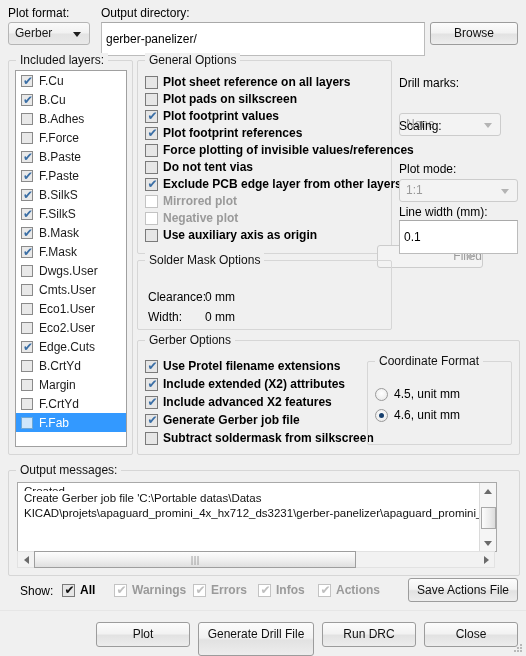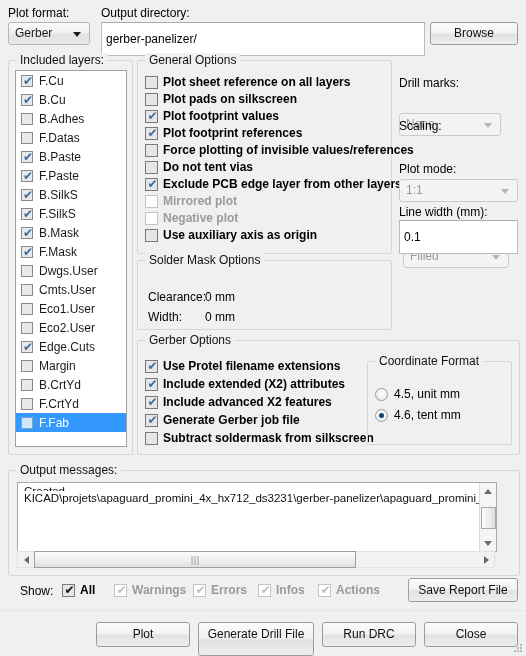--- a/index.html
+++ b/index.html
@@ -251,21 +251,21 @@
             <span class="tick">✔</span>
           </span>
           <span class="ltx">B.Cu</span>
         </div>
         <div class="lrow">
           <span class="lcb"></span>
           <span class="ltx">B.Adhes</span>
         </div>
         <div class="lrow">
           <span class="lcb"></span>
-          <span class="ltx">F.Datas</span>
+          <span class="ltx">F.Force</span>
         </div>
         <div class="lrow">
           <span class="lcb">
             <span class="tick">✔</span>
           </span>
           <span class="ltx">B.Paste</span>
         </div>
         <div class="lrow">
           <span class="lcb">
             <span class="tick">✔</span>
@@ -313,25 +313,25 @@
           <span class="ltx">Eco2.User</span>
         </div>
         <div class="lrow">
           <span class="lcb">
             <span class="tick">✔</span>
           </span>
           <span class="ltx">Edge.Cuts</span>
         </div>
         <div class="lrow">
           <span class="lcb"></span>
+          <span class="ltx">B.CrtYd</span>
+        </div>
+        <div class="lrow">
+          <span class="lcb"></span>
           <span class="ltx">Margin</span>
-        </div>
-        <div class="lrow">
-          <span class="lcb"></span>
-          <span class="ltx">B.CrtYd</span>
         </div>
         <div class="lrow">
           <span class="lcb"></span>
           <span class="ltx">F.CrtYd</span>
         </div>
         <div class="lrow sel">
           <span class="lcb"></span>
           <span class="ltx">F.Fab</span>
         </div>
       </div>
@@ -395,21 +395,21 @@
     <span class="arrow"></span>
   </div>
 
   <div style="position:absolute;left:399px;top:119px;">Scaling:</div>
   <div class="combo dis" style="left:399px;top:133px;width:119px;">
     <span>1:1</span>
     <span class="arrow"></span>
   </div>
 
   <div style="position:absolute;left:399px;top:162px;">Plot mode:</div>
-  <div class="combo dis" style="left:403px;top:176px;width:106px;">
+  <div class="combo dis" style="left:377px;top:176px;width:106px;text-align:right;">
     <span>Filled</span>
     <span class="arrow"></span>
   </div>
 
   <div style="position:absolute;left:399px;top:205px;">Line width (mm):</div>
   <input class="textfield" style="position: absolute; left: 399px; top: 220px; width: 119px;" type="text" value="0.1">
 
   <div class="group" style="left:137px;top:260px;width:253px;height:68px;">
     <span class="gtitle">Solder Mask Options</span>
   </div>
@@ -457,30 +457,31 @@
   </div>
   <div id="coordinate-format-rows">
       <div class="rb" style="left: 375px; top: 387px;">
         <span class="rbox"></span>
         <span class="rbl">4.5, unit mm</span>
       </div>
       <div class="rb" style="left: 375px; top: 408px;">
         <span class="rbox">
           <span class="dot"></span>
         </span>
-        <span class="rbl">4.6, tent mm</span>
+        <span class="rbl">4.6, unit mm</span>
       </div>
     </div>
 
   <div class="group" style="left:8px;top:470px;width:510px;height:104px;">
     <span class="gtitle">Output messages:</span>
   </div>
   <div class="msgarea" style="left:17px;top:482px;width:478px;height:68px;">
     <div class="msgtext">
       <span class="clip">Created.</span>
+      <span style="display:block;">Create Gerber job  file 'C:\Portable datas\Datas</span>
       <span style="display:block;">KICAD\projets\apaguard_promini_4x_hx712_ds3231\gerber-panelizer\apaguard_promini_4x_hx7</span>
     </div>
     <div class="vscroll">
       <div class="arrowbtn up">
           <span class="tri-up"></span>
         </div>
       <div class="vthumb" style="top:24px;"></div>
       <div class="arrowbtn dn">
           <span class="tri-dn"></span>
         </div>
@@ -525,21 +526,21 @@
         </span>
         <span class="cbl dis">Infos</span>
       </div>
       <div class="cb" style="left: 318px; top: 583px;">
         <span class="cbbox dis">
           <span class="tick">✔</span>
         </span>
         <span class="cbl dis">Actions</span>
       </div>
     </div>
-  <div class="btn" style="position:absolute;left:408px;top:578px;width:110px;height:24px;line-height:22px;">Save Report File</div>
+  <div class="btn" style="position:absolute;left:408px;top:578px;width:110px;height:24px;line-height:22px;">Save Actions File</div>
 
   <div class="hsep" style="left:0px;top:610px;width:526px;"></div>
 
   <div id="dialog-buttons">
       <div class="btn" style="position: absolute; left: 96px; top: 622px; width: 94px; height: 25px; line-height: 23px;">Plot</div>
       <div class="btn" style="position: absolute; left: 198px; top: 622px; width: 116px; height: 34px; line-height: 23px;">Generate Drill File</div>
       <div class="btn" style="position: absolute; left: 322px; top: 622px; width: 94px; height: 25px; line-height: 23px;">Run DRC</div>
       <div class="btn" style="position: absolute; left: 424px; top: 622px; width: 94px; height: 25px; line-height: 23px;">Close</div>
     </div>
 

